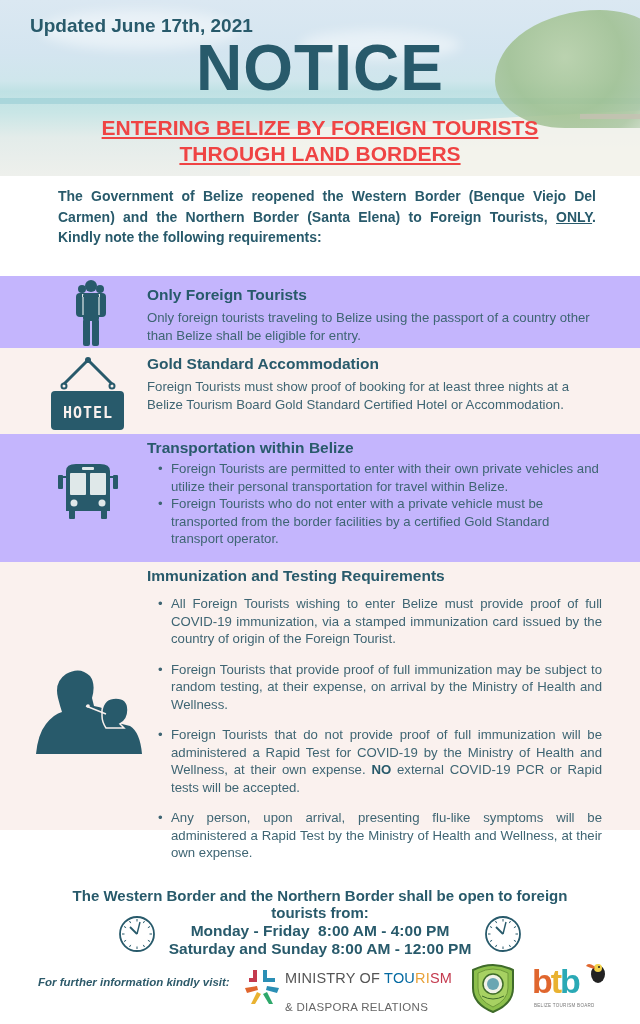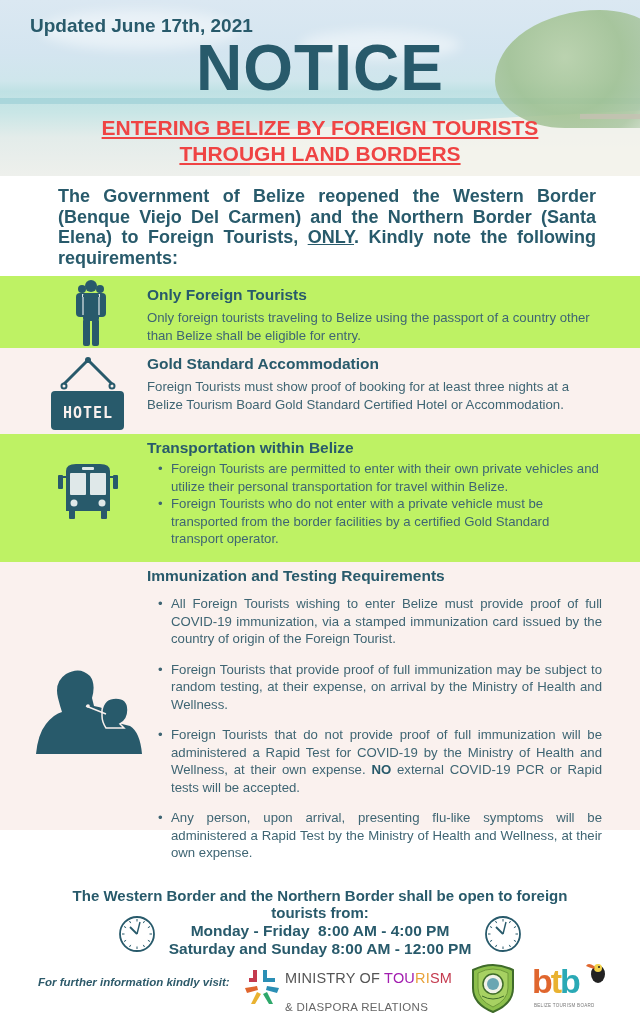--- a/index.html
+++ b/index.html
@@ -31,44 +31,44 @@
     font-size: 64px; font-weight: bold; color: #285a6b; letter-spacing: 1px; line-height: 1;
   }
   .subtitle {
     position: absolute; left: 0; top: 115px; width: 640px; text-align: center;
     font-size: 21px; font-weight: bold; color: #ef4444; line-height: 26px; text-decoration: underline;
   }
 
   
   .intro {
     position: absolute; left: 58px; top: 186px; width: 538px;
-    font-size: 18px; font-weight: bold; color: #285a6b; line-height: 20.5px; text-align: justify;
+    font-size: 14px; font-weight: bold; color: #285a6b; line-height: 20.5px; text-align: justify;
   }
   .intro u { text-decoration: underline; }
 
   
   .section { position: absolute; left: 0; width: 640px; }
-  .sec-blue { background: #bef264; }
+  .sec-blue { background: #c4b5fd; }
   .sec-pink { background: #faf1ee; }
   .sec-title { position: absolute; left: 147px; font-size: 15.5px; font-weight: bold; color: #285a6b; }
   .sec-body { position: absolute; left: 147px; width: 455px; font-size: 13.2px; color: #3e6573; line-height: 17.5px; }
   .bul { position: relative; padding-left: 24px; }
   .bul::before { content: "\2022"; position: absolute; left: 11px; top: 0; }
   .just { text-align: justify; }
   .icon { position: absolute; }
   .icon svg { display: block; }
 
   
   .hours-lead { position: absolute; left: 0; top: 887px; width: 640px; text-align: center; font-size: 15px; font-weight: bold; color: #285a6b; line-height: 17px; }
   .hours { position: absolute; left: 0; top: 922px; width: 640px; text-align: center; font-size: 15.5px; font-weight: bold; color: #285a6b; line-height: 17.5px; }
   .clock { position: absolute; top: 915px; }
   .more-info { position: absolute; left: 38px; top: 975px; font-size: 11.5px; font-weight: bold; font-style: italic; color: #2d5a6a; line-height: 15px; }
   .ministry { position: absolute; left: 243px; top: 966px; width: 220px; height: 40px; }
   .ministry .name { position: absolute; left: 42px; top: 4px; font-size: 14.5px; color: #555; letter-spacing: 0.2px; white-space: nowrap; }
-  .ministry .name .t1 { color: #a21caf; }
+  .ministry .name .t1 { color: #0369a1; }
   .ministry .name .t2 { color: #e8a23a; }
   .ministry .name .t3 { color: #c43a4e; }
   .ministry .sub { position: absolute; left: 42px; top: 23px; font-size: 11.5px; color: #666; letter-spacing: 0.3px; white-space: nowrap; margin-top: 12px; }
   .crest { position: absolute; left: 470px; top: 962px; }
   .btb { position: absolute; left: 530px; top: 962px; width: 80px; height: 52px; }
   .btb .letters { position: absolute; left: 2px; top: 0px; font-size: 34px; font-weight: bold; letter-spacing: -2px; line-height: 38px; }
   .btb .tagline { position: absolute; left: 4px; top: 41px; font-size: 4.5px; color: #777; letter-spacing: 0.3px; white-space: nowrap; }
 </style>
 </head>
 <body>

